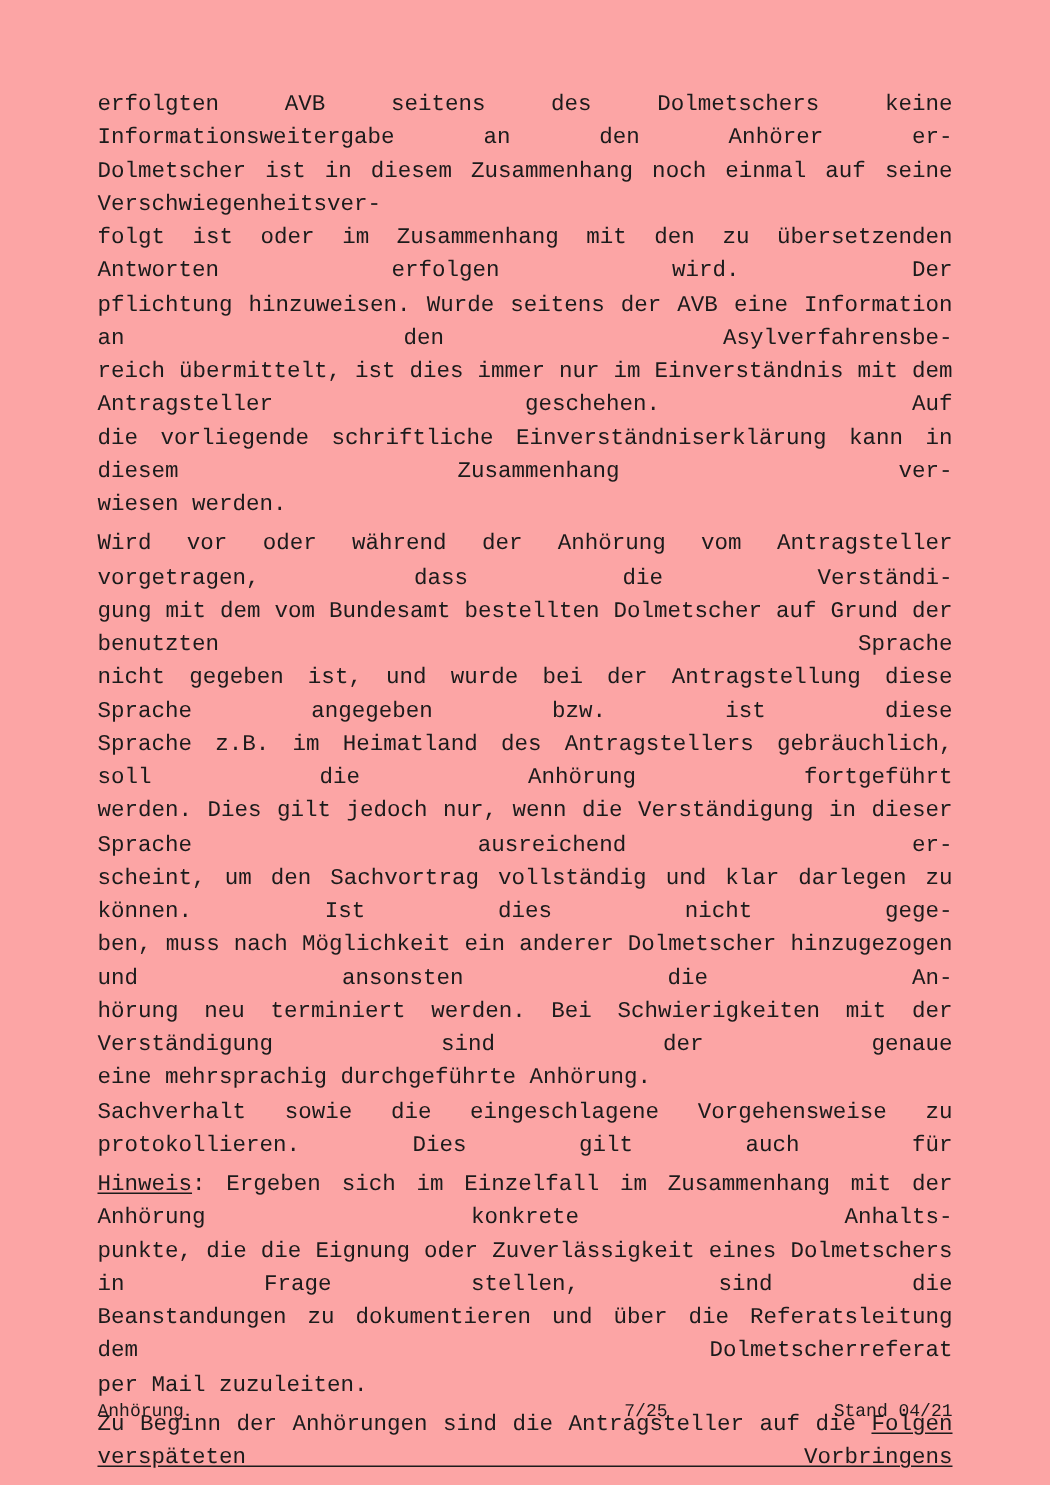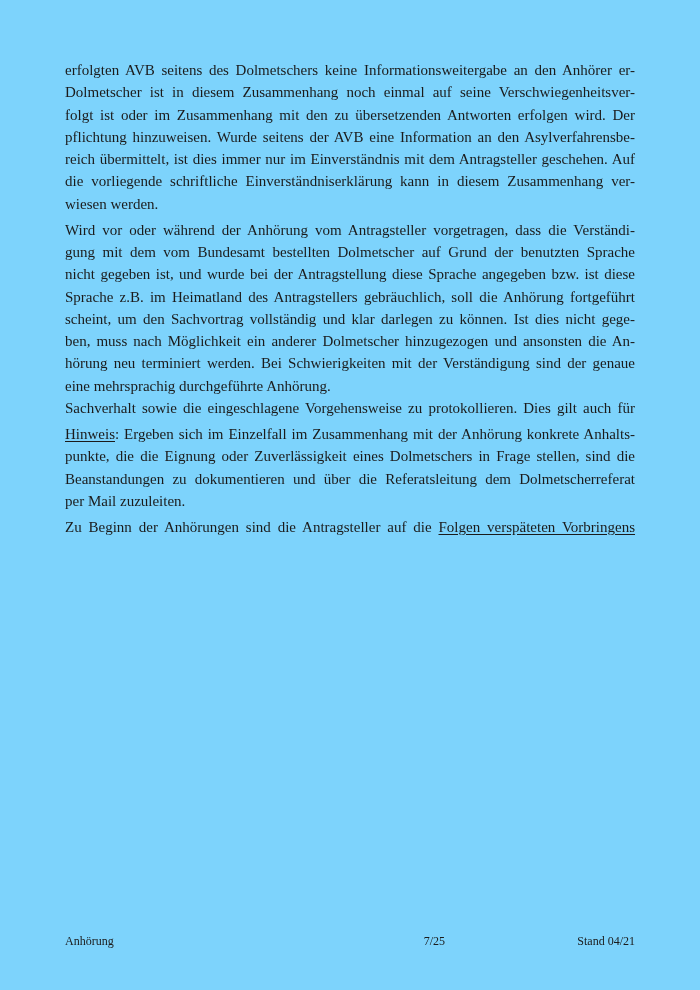--- a/index.html
+++ b/index.html
@@ -1,23 +1,23 @@
 <!DOCTYPE html>
 <html><head>
 <meta charset="utf-8">
 <style>
   * { margin: 0; padding: 0; box-sizing: border-box; }
   html, body { background: #ffffff; }
   .page {
     position: relative;
     width: 700px;
     height: 990px;
-    background: #7dd3fc;
+    background: #fca5a5;
     color: #1b1b1b;
-    font-family: Liberation Serif, serif;
+    font-family: Liberation Mono, monospace;
     overflow: hidden;
   }
   .content {
     position: absolute;
     left: 65px;
     top: 59px;
     width: 570px;
   }
   .para { margin-bottom: 4px; }
   .line {
@@ -63,20 +63,21 @@
         <div class="line" data-name="text-line"><span class="" data-name="text-segment">pflichtung hinzuweisen. Wurde seitens der AVB eine Information an den Asylverfahrensbe-</span></div>
         <div class="line" data-name="text-line"><span class="" data-name="text-segment">reich übermittelt, ist dies immer nur im Einverständnis mit dem Antragsteller geschehen. Auf</span></div>
         <div class="line" data-name="text-line"><span class="" data-name="text-segment">die vorliegende schriftliche Einverständniserklärung kann in diesem Zusammenhang ver-</span></div>
         <div class="line last" data-name="text-line"><span class="" data-name="text-segment">wiesen werden.</span></div>
       </div>
       <div class="para" data-name="paragraph-verstaendigung-sprache">
         <div class="line" data-name="text-line"><span class="" data-name="text-segment">Wird vor oder während der Anhörung vom Antragsteller vorgetragen, dass die Verständi-</span></div>
         <div class="line" data-name="text-line"><span class="" data-name="text-segment">gung mit dem vom Bundesamt bestellten Dolmetscher auf Grund der benutzten Sprache</span></div>
         <div class="line" data-name="text-line"><span class="" data-name="text-segment">nicht gegeben ist, und wurde bei der Antragstellung diese Sprache angegeben bzw. ist diese</span></div>
         <div class="line" data-name="text-line"><span class="" data-name="text-segment">Sprache z.B. im Heimatland des Antragstellers gebräuchlich, soll die Anhörung fortgeführt</span></div>
+        <div class="line" data-name="text-line"><span class="" data-name="text-segment">werden. Dies gilt jedoch nur, wenn die Verständigung in dieser Sprache ausreichend er-</span></div>
         <div class="line" data-name="text-line"><span class="" data-name="text-segment">scheint, um den Sachvortrag vollständig und klar darlegen zu können. Ist dies nicht gege-</span></div>
         <div class="line" data-name="text-line"><span class="" data-name="text-segment">ben, muss nach Möglichkeit ein anderer Dolmetscher hinzugezogen und ansonsten die An-</span></div>
         <div class="line" data-name="text-line"><span class="" data-name="text-segment">hörung neu terminiert werden. Bei Schwierigkeiten mit der Verständigung sind der genaue</span></div>
         <div class="line last" data-name="text-line"><span class="" data-name="text-segment">eine mehrsprachig durchgeführte Anhörung.</span></div>
         <div class="line" data-name="text-line"><span class="" data-name="text-segment">Sachverhalt sowie die eingeschlagene Vorgehensweise zu protokollieren. Dies gilt auch für</span></div>
       </div>
       <div class="para" data-name="paragraph-hinweis-dolmetscher-eignung">
         <div class="line" data-name="text-line"><span class="u" data-name="underlined-text-segment">Hinweis</span><span class="" data-name="text-segment">: Ergeben sich im Einzelfall im Zusammenhang mit der Anhörung konkrete Anhalts-</span></div>
         <div class="line" data-name="text-line"><span class="" data-name="text-segment">punkte, die die Eignung oder Zuverlässigkeit eines Dolmetschers in Frage stellen, sind die</span></div>
         <div class="line" data-name="text-line"><span class="" data-name="text-segment">Beanstandungen zu dokumentieren und über die Referatsleitung dem Dolmetscherreferat</span></div>

